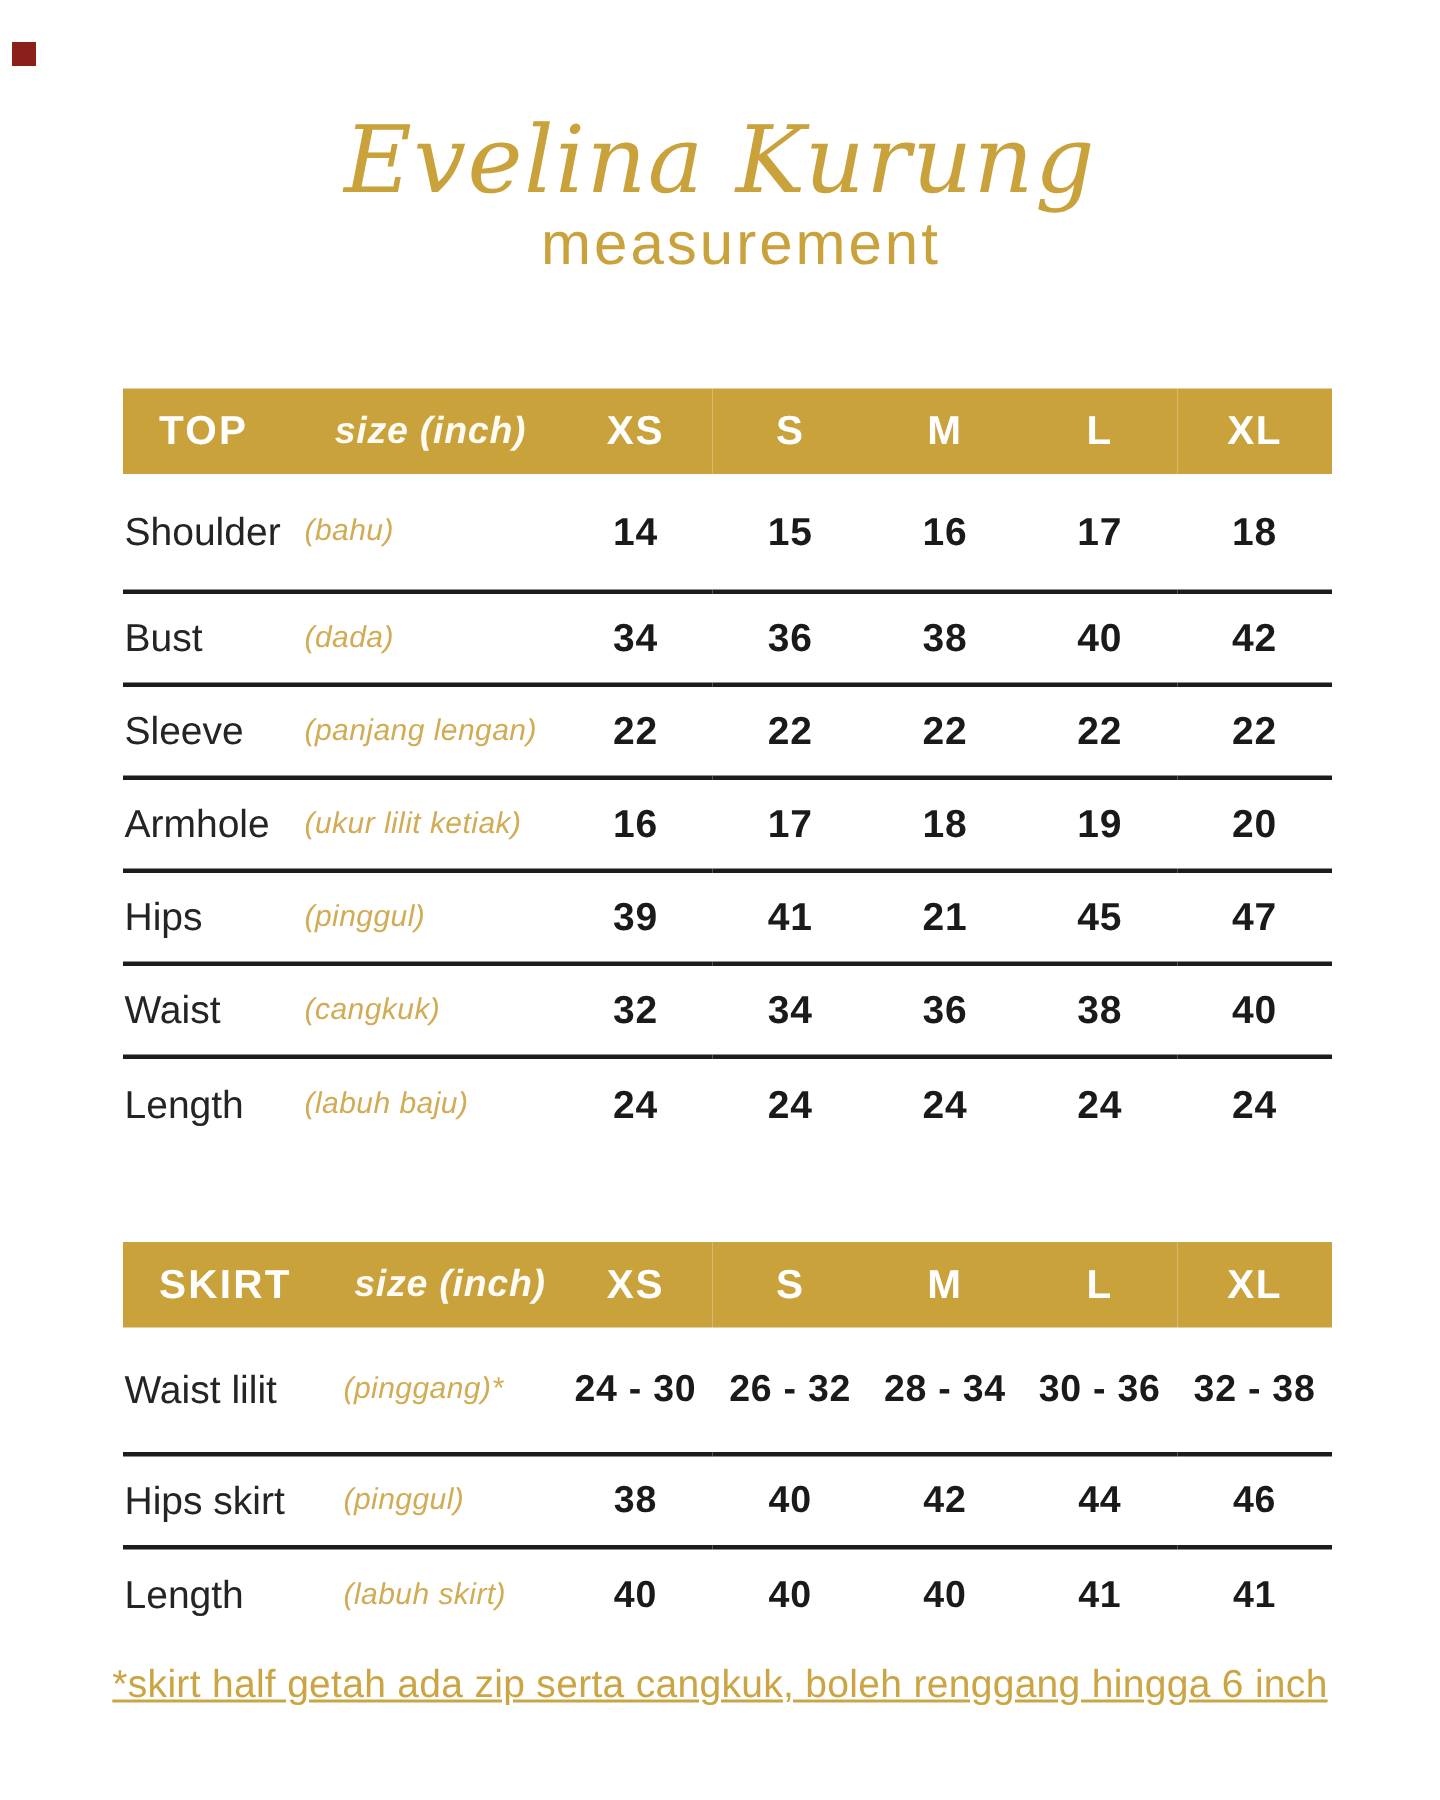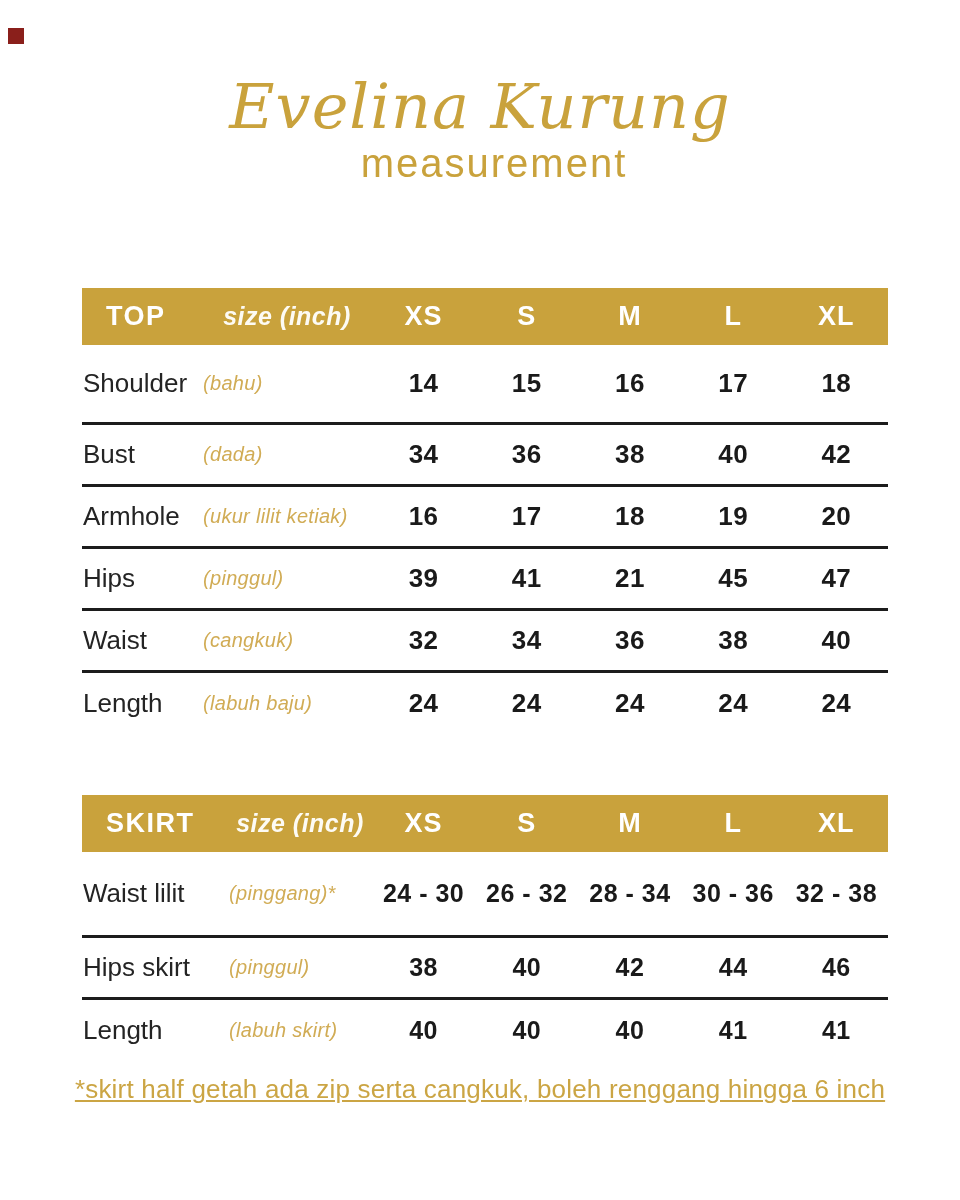--- a/index.html
+++ b/index.html
@@ -47,21 +47,21 @@
     color: #c9a23c;
     letter-spacing: 2px;
     padding-left: 28px;
   }
   table.size-table {
     width: 806px;
     margin-left: 82px;
     border-collapse: collapse;
     table-layout: fixed;
   }
-  #top-table { margin-top: 105px; }
+  #top-table { margin-top: 76px; }
   #skirt-table { margin-top: 62px; }
 
   table.size-table thead tr {
     height: 57px;
     background: #c9a23c;
   }
   th, td { white-space: nowrap; overflow: visible; }
 
   th.section-label {
     text-align: left;
@@ -168,20 +168,29 @@
       <tr>
         <td class="row-label">Bust</td>
         <td class="row-malay">(dada)</td>
         <td class="value">34</td>
         <td class="value">36</td>
         <td class="value">38</td>
         <td class="value">40</td>
         <td class="value">42</td>
       </tr>
       <tr>
+        <td class="row-label">Sleeve</td>
+        <td class="row-malay">(panjang lengan)</td>
+        <td class="value">22</td>
+        <td class="value">22</td>
+        <td class="value">22</td>
+        <td class="value">22</td>
+        <td class="value">22</td>
+      </tr>
+      <tr>
         <td class="row-label">Armhole</td>
         <td class="row-malay">(ukur lilit ketiak)</td>
         <td class="value">16</td>
         <td class="value">17</td>
         <td class="value">18</td>
         <td class="value">19</td>
         <td class="value">20</td>
       </tr>
       <tr>
         <td class="row-label">Hips</td>

